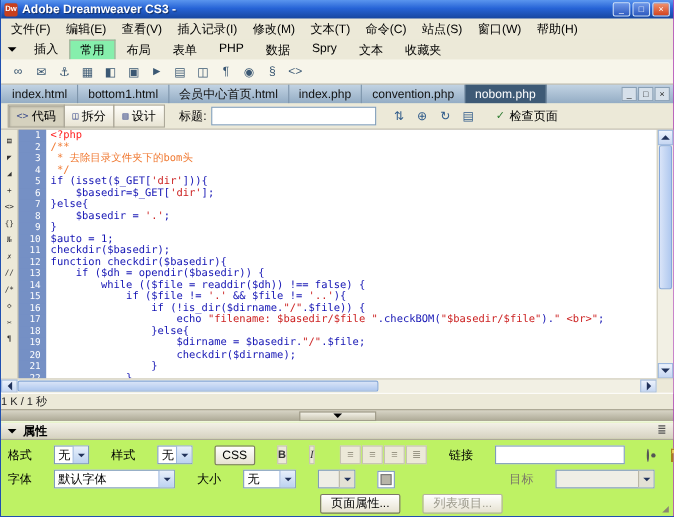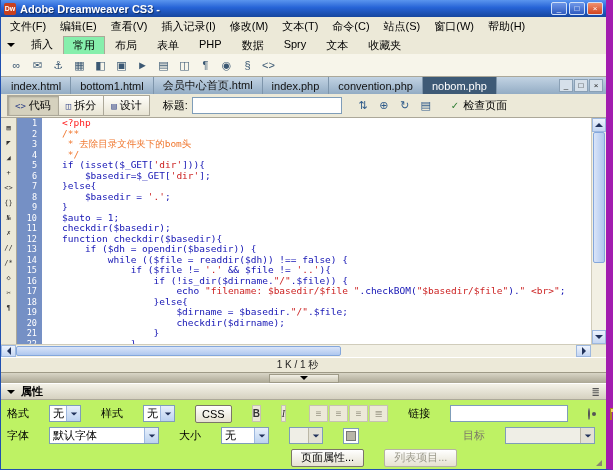--- a/index.html
+++ b/index.html
@@ -1,17 +1,17 @@
 <!DOCTYPE html>
 <html><head>
 <meta charset="utf-8">
 <style>
   *{box-sizing:border-box;margin:0;padding:0}
   html,body{width:613px;height:470px;overflow:hidden;font-family:"Liberation Sans","DejaVu Sans",sans-serif;font-size:11px}
-  .window{width:613px;height:470px;display:flex;flex-direction:column;background:#ECE9D8;border-left:1px solid #2050B0;border-right:7px solid #a21caf;border-bottom:1px solid #2050B0}
+  .window{width:613px;height:470px;display:flex;flex-direction:column;background:#ECE9D8;border-left:1px solid #2050B0;border-right:1px solid #a21caf;border-bottom:1px solid #2050B0}
 
   
   .titlebar{flex:0 0 17px;background:linear-gradient(180deg,#5A95EE 0%,#2663D6 45%,#16469E 100%);display:flex;align-items:center;padding:0 3px;gap:4px}
   .app-icon{width:12px;height:12px;background:#C8401E;color:#fff;font-size:7px;font-weight:bold;display:flex;align-items:center;justify-content:center;border-radius:2px;flex:0 0 12px}
   .title-text{color:#fff;font-weight:bold;flex:1;white-space:nowrap;overflow:hidden;text-shadow:1px 1px 1px rgba(0,0,0,.5)}
   .tb-controls{display:flex;gap:2px}
   .tb-btn{width:16px;height:13px;font-size:8px;line-height:1;color:#fff;display:flex;align-items:center;justify-content:center;background:linear-gradient(#6E97E8,#2F5BC0);border:1px solid #CFE0F8;border-radius:2px;cursor:default}
   .tb-btn.tb-close{background:linear-gradient(#F0926F,#D2441F)}
 
   
@@ -47,21 +47,21 @@
   .check-btn{display:flex;align-items:center;gap:4px;margin-left:6px;padding:2px 6px;white-space:nowrap}
   .cp-icon{color:#2E7D32;font-size:10px}
 
   
   .editor{flex:1;display:flex;min-height:0;background:#fff}
   .coding-toolbar{flex:0 0 16px;background:#ECE9D8;border-right:1px solid #ACA899;display:flex;flex-direction:column;align-items:center;padding-top:3px;gap:2px}
   .code-tool-icon{width:14px;height:13px;font-size:7px;color:#333;display:flex;align-items:center;justify-content:center;font-family:"DejaVu Sans Mono",monospace}
   .code-scroll{flex:1;overflow:hidden;background:linear-gradient(90deg,#7590C5 0,#7590C5 25px,#fff 25px)}
   .code-row{display:flex;height:10.5px;line-height:10.5px;font-family:"DejaVu Sans Mono",monospace;font-size:9.5px}
   .ln{flex:0 0 25px;background:#7590C5;color:#fff;text-align:right;padding-right:5px;font-size:8.5px}
-  .lt{white-space:pre;padding-left:20px}
+  .lt{white-space:pre;padding-left:4px}
   .c-tag{color:#FF2020}.c-comment{color:#F07830}.c-code{color:#1414B4}.c-string{color:#CC2222}
 
   
   .tri{display:inline-block;width:0;height:0}
   .tri-down{border-left:4px solid transparent;border-right:4px solid transparent;border-top:4px solid #21325B}
   .tri-up{border-left:4px solid transparent;border-right:4px solid transparent;border-bottom:4px solid #21325B}
   .tri-left{border-top:4px solid transparent;border-bottom:4px solid transparent;border-right:4px solid #21325B}
   .tri-right{border-top:4px solid transparent;border-bottom:4px solid transparent;border-left:4px solid #21325B}
   .tri.small{transform:scale(.8)}
   .tri.dark{border-top-color:#000}
@@ -69,21 +69,21 @@
   .scroll-btn{flex:0 0 14px;height:14px;background:linear-gradient(#EDF3FD,#C5D6F2);border:1px solid #9DB8DF;display:flex;align-items:center;justify-content:center}
   .vtrack{flex:1;position:relative}
   .vthumb{position:absolute;top:0;left:1px;right:1px;height:66%;background:linear-gradient(90deg,#D9E4F8,#AFC8EF);border:1px solid #84A7DC;border-radius:2px}
   .hscroll{flex:0 0 13px;display:flex;background:#F2F0E4;border-top:1px solid #D0CCBB}
   .scroll-btn.h{flex:0 0 15px;height:100%}
   .htrack{flex:1;position:relative}
   .hthumb{position:absolute;left:0;top:1px;bottom:1px;width:58%;background:linear-gradient(#D9E4F8,#AFC8EF);border:1px solid #84A7DC;border-radius:2px}
   .scroll-corner{flex:0 0 15px;background:#ECE9D8}
 
   
-  .statusbar{flex:0 0 14px;background:#ECE9D8;border-top:1px solid #FFFFFF;display:flex;align-items:center;justify-content:center;padding-right:12px;font-size:10px;color:#222}
+  .statusbar{flex:0 0 14px;background:#ECE9D8;border-top:1px solid #FFFFFF;display:flex;align-items:center;justify-content:flex-start;padding-right:12px;font-size:10px;color:#222}
 
   
   .splitter{flex:0 0 11px;background:linear-gradient(#D8D5C6,#ABA794);border-top:1px solid #9E9A87;display:flex;align-items:center;justify-content:center}
   .grip{width:70px;height:9px;background:linear-gradient(#F2F0E6,#CBC7B4);border:1px solid #9E9A87;display:flex;align-items:center;justify-content:center}
 
   
   .props{flex:0 0 85px;display:flex;flex-direction:column;border-top:1px solid #fff;background:#bef264}
   .props-header{flex:0 0 16px;background:linear-gradient(#F4F2E8,#D5D1C0);border-bottom:1px solid #ACA899;display:flex;align-items:center;gap:6px;padding:0 6px;font-weight:bold}
   .ph-menu{margin-left:auto;color:#555;font-size:10px}
   .props-body{flex:1;position:relative;padding:4px 6px 2px;display:flex;flex-direction:column;gap:3px}

